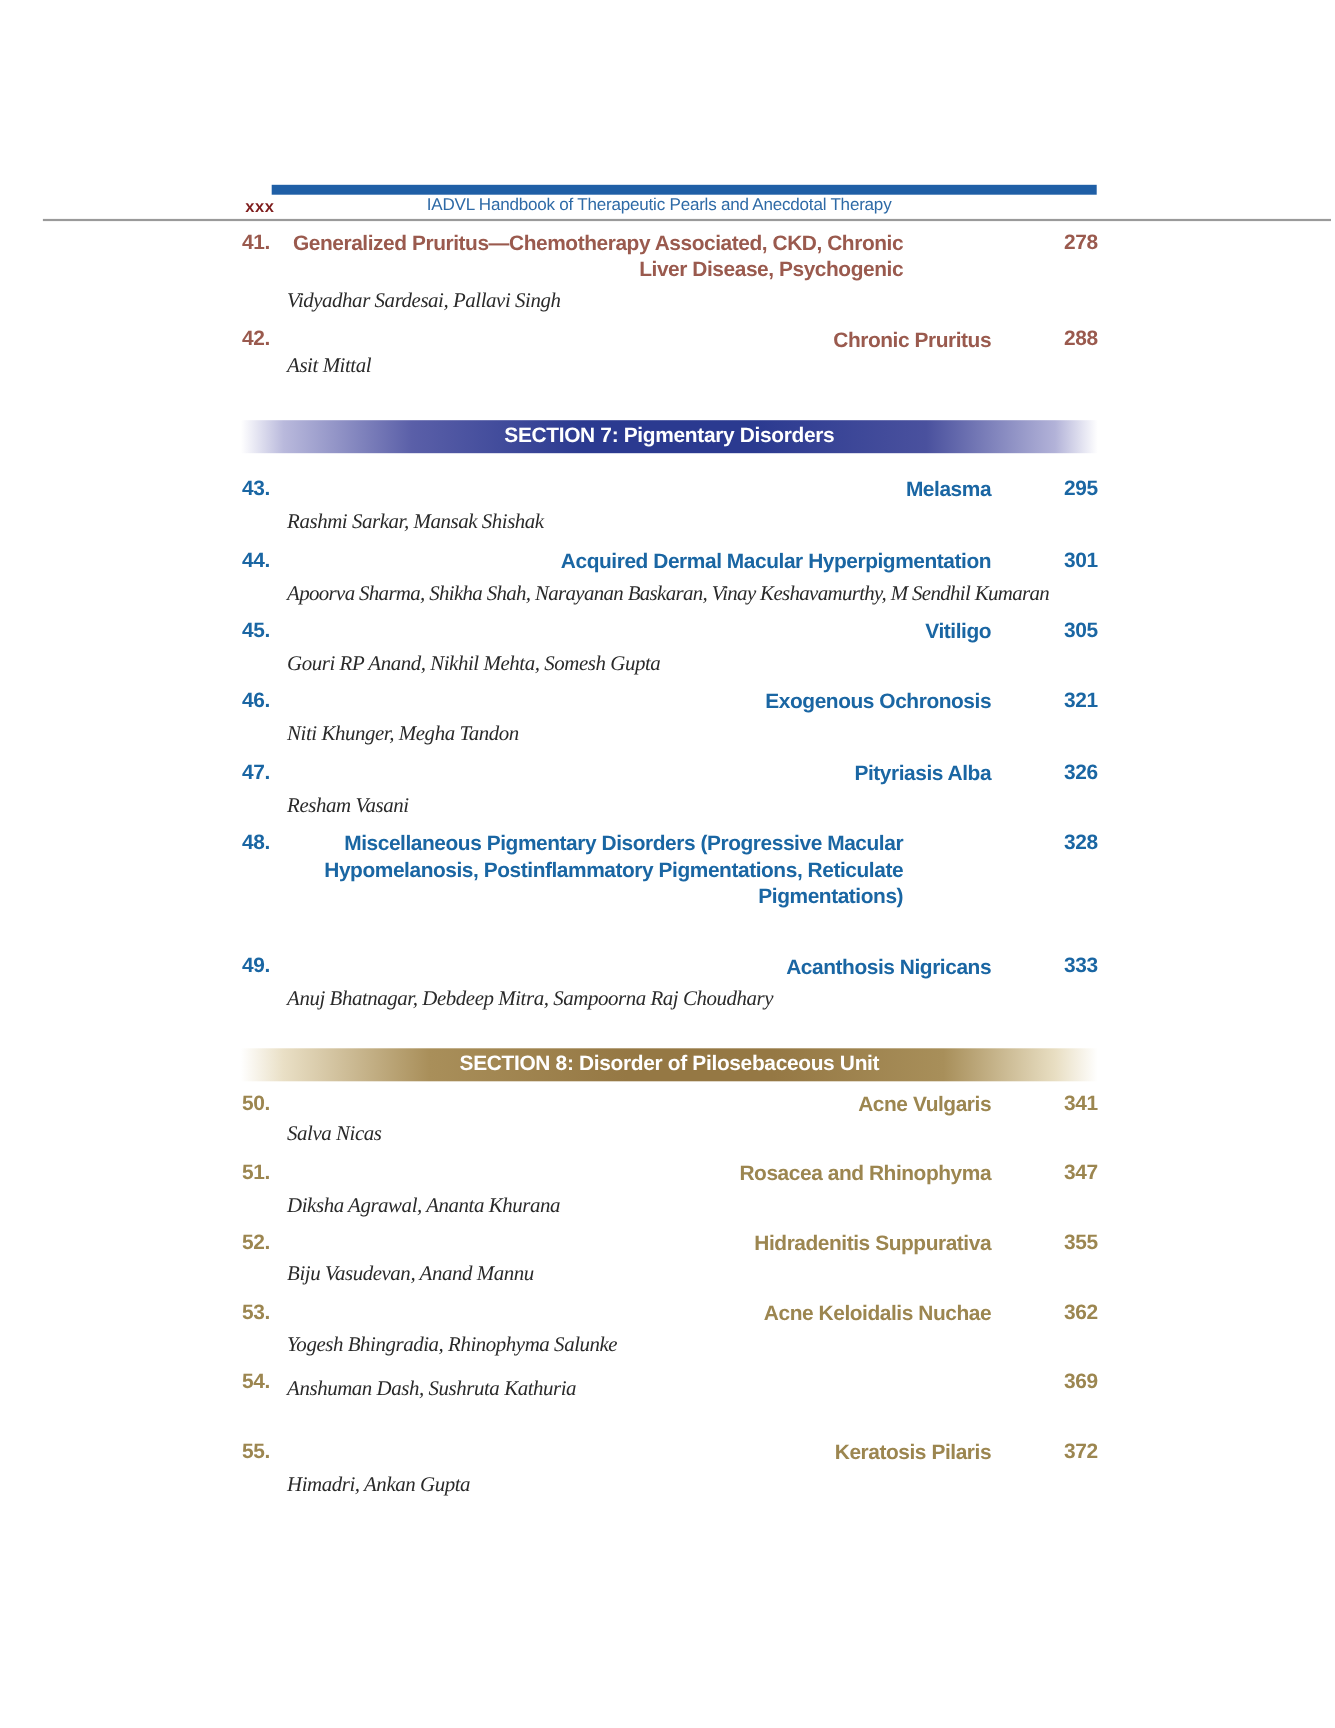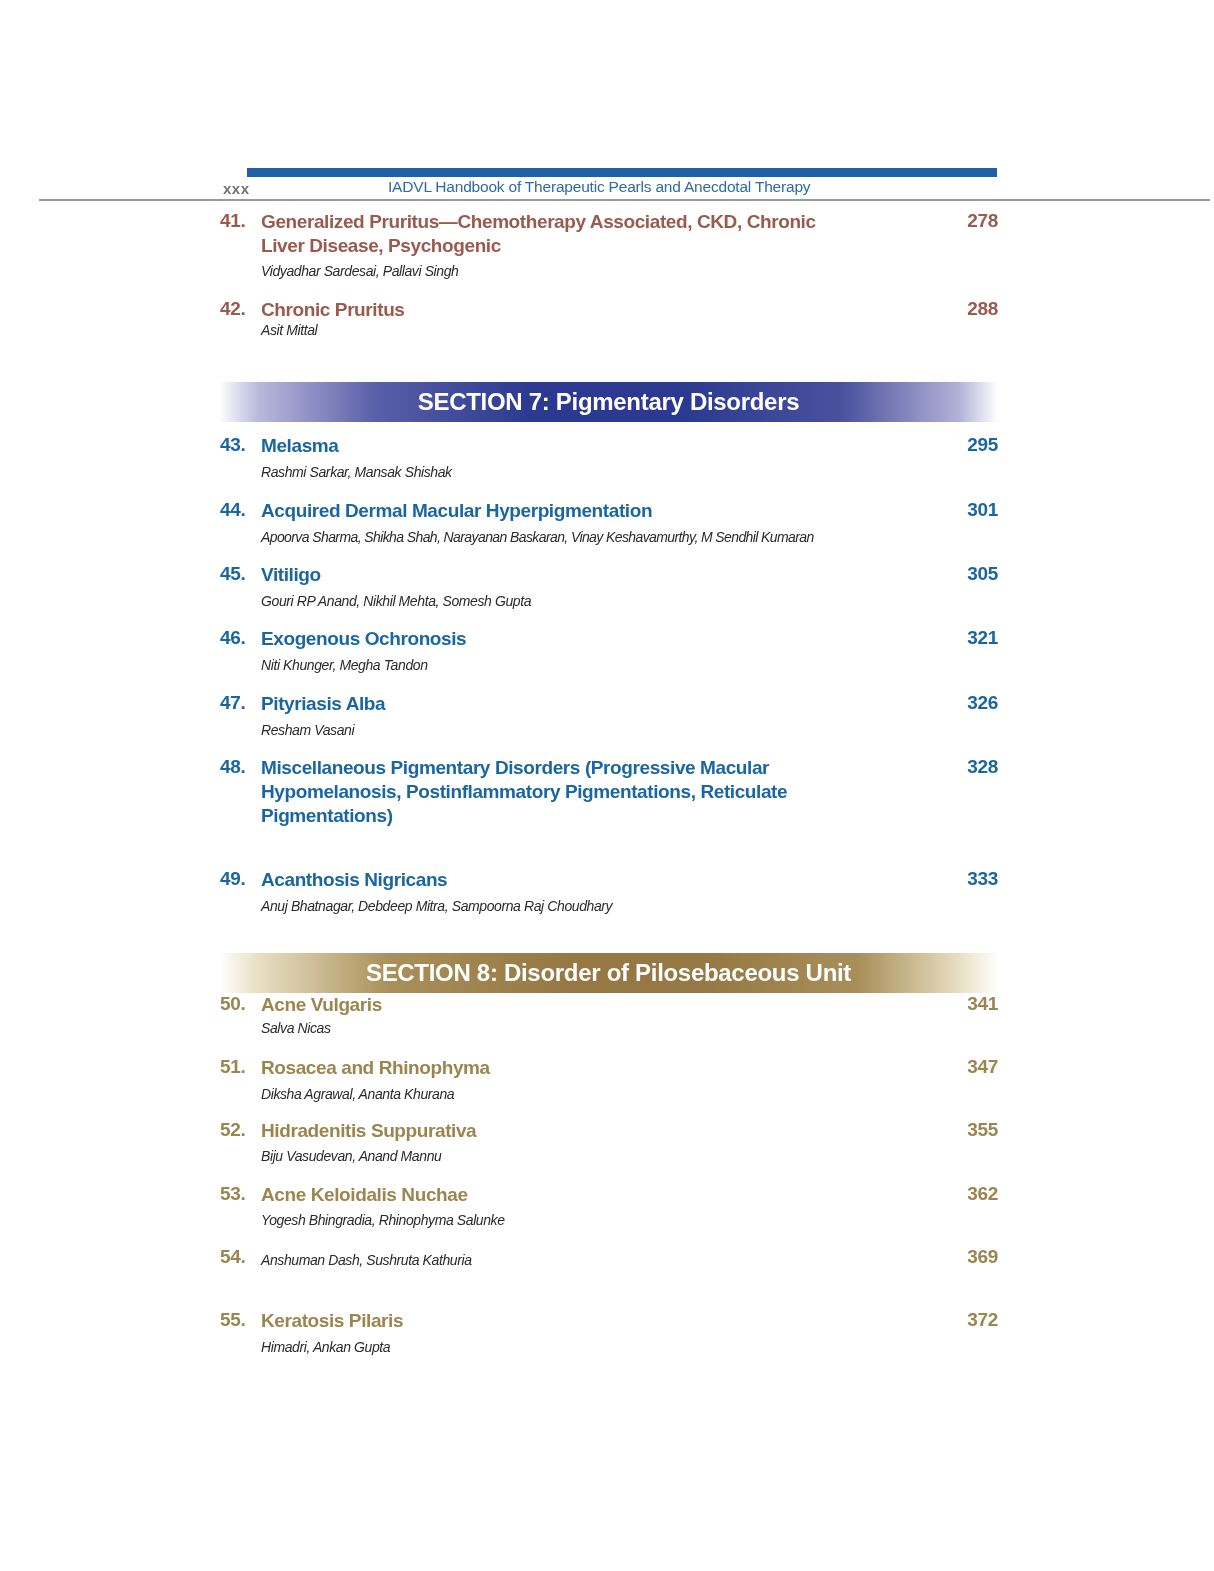--- a/index.html
+++ b/index.html
@@ -1,33 +1,33 @@
 <!DOCTYPE html>
 <html><head>
   <meta charset="utf-8">
   <style>
     html, body { margin: 0; padding: 0; background: #ffffff; }
     body { width: 1214px; height: 1571px; position: relative; overflow: hidden; font-family: "Liberation Sans", sans-serif; }
 
     .top-bar { position: absolute; left: 247px; top: 168px; width: 750px; height: 9px; background: #1f5fa6; }
-    .page-num { position: absolute; left: 223px; top: 180px; font-family: "Liberation Sans", sans-serif; font-weight: bold; font-size: 15px; color: #737373; letter-spacing: 0.5px; }
+    .page-num { position: absolute; left: 223px; top: 180px; font-family: "Liberation Sans", sans-serif; font-weight: bold; font-size: 15px; color: #7f1d1d; letter-spacing: 0.5px; }
     .book-title { position: absolute; left: 388px; top: 178px; font-family: "Liberation Sans", sans-serif; font-size: 15.5px; color: #2e6aa6; letter-spacing: -0.2px; }
     .header-rule { position: absolute; left: 39px; top: 199px; width: 1171px; height: 2px; background: #9a9a9a; }
 
     .entry { position: absolute; left: 220px; width: 778px; }
     .entry .num { position: absolute; left: 0; top: 0; font-weight: bold; font-size: 19px; letter-spacing: -0.3px; }
-    .entry .title { margin-left: 41px; font-weight: bold; font-size: 19px; line-height: 24px; letter-spacing: -0.4px; width: 640px; }
+    .entry .title { margin-left: 41px; font-weight: bold; font-size: 19px; line-height: 24px; letter-spacing: -0.4px; width: 640px; text-align: right; }
     .entry .page { position: absolute; right: 0; top: 0; font-weight: bold; font-size: 19px; letter-spacing: -0.3px; }
-    .entry .authors { margin-left: 41px; font-family: Liberation Sans, sans-serif; font-style: italic; font-size: 14px; color: #2a2a2a; letter-spacing: -0.4px; }
+    .entry .authors { margin-left: 41px; font-family: Liberation Serif, serif; font-style: italic; font-size: 19px; color: #2a2a2a; letter-spacing: -0.4px; }
 
     .sec6 { color: #9a5a4e; }
     .sec7 { color: #1a66a3; }
     .sec8 { color: #9c8650; }
 
-    .section-band { position: absolute; left: 219px; width: 779px; height: 40px; display: flex; align-items: center; justify-content: center; color: #ffffff; font-weight: bold; font-size: 24px; letter-spacing: -0.3px; }
+    .section-band { position: absolute; left: 219px; width: 779px; height: 30px; display: flex; align-items: center; justify-content: center; color: #ffffff; font-weight: bold; font-size: 19px; letter-spacing: -0.3px; }
     .band-7 { top: 382px; background: linear-gradient(to right, #ffffff 0%, #b9b9dc 5%, #5a5fa8 20%, #2b3a90 40%, #2b3a90 60%, #4a519e 80%, #b2b2d8 95%, #ffffff 100%); }
     .band-8 { top: 953px; background: linear-gradient(to right, #ffffff 0%, #e9dfc5 5%, #a98f5a 22%, #957844 45%, #957844 62%, #a88f5a 82%, #e8dec2 95%, #ffffff 100%); }
   </style>
 </head>
 <body>
 
 <div>
 
   <div class="top-bar"></div>
   <div class="page-num">xxx</div>

